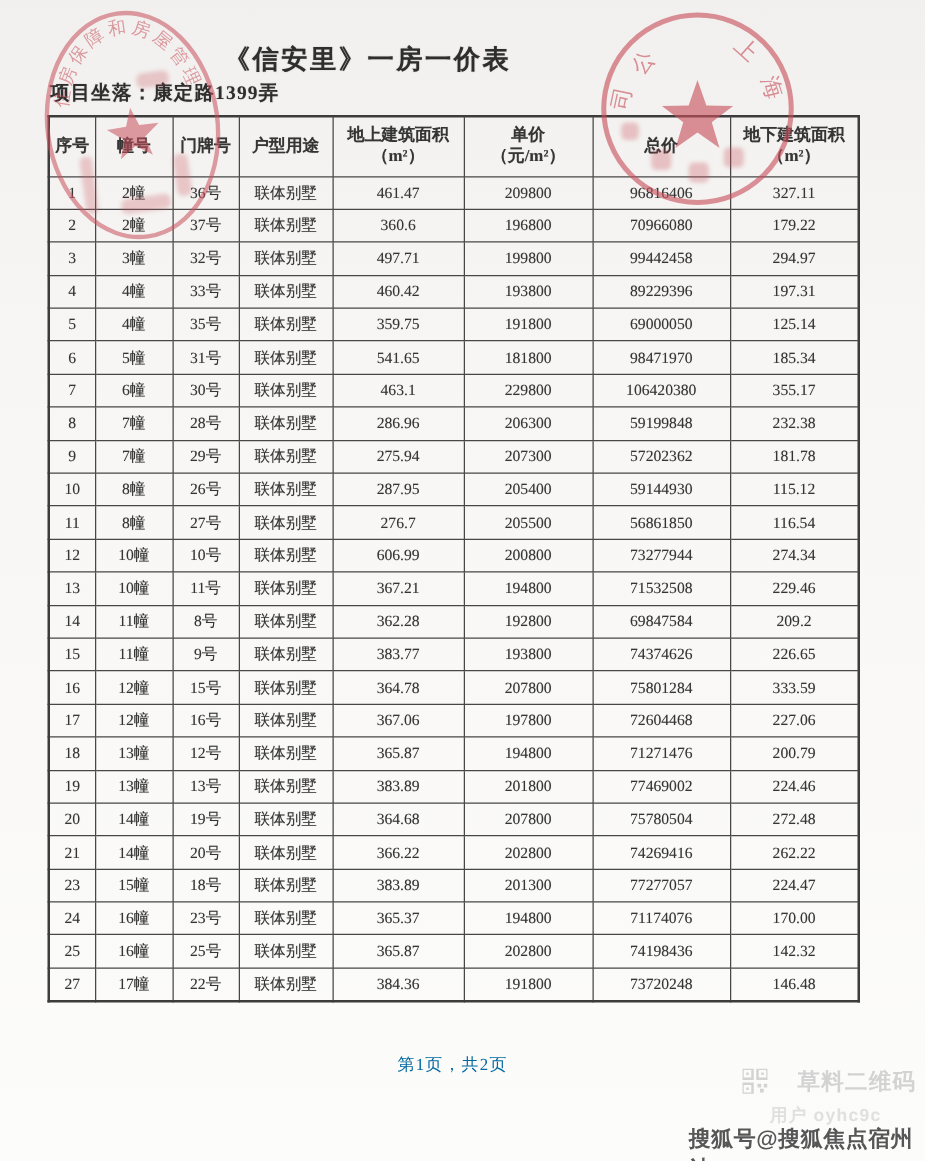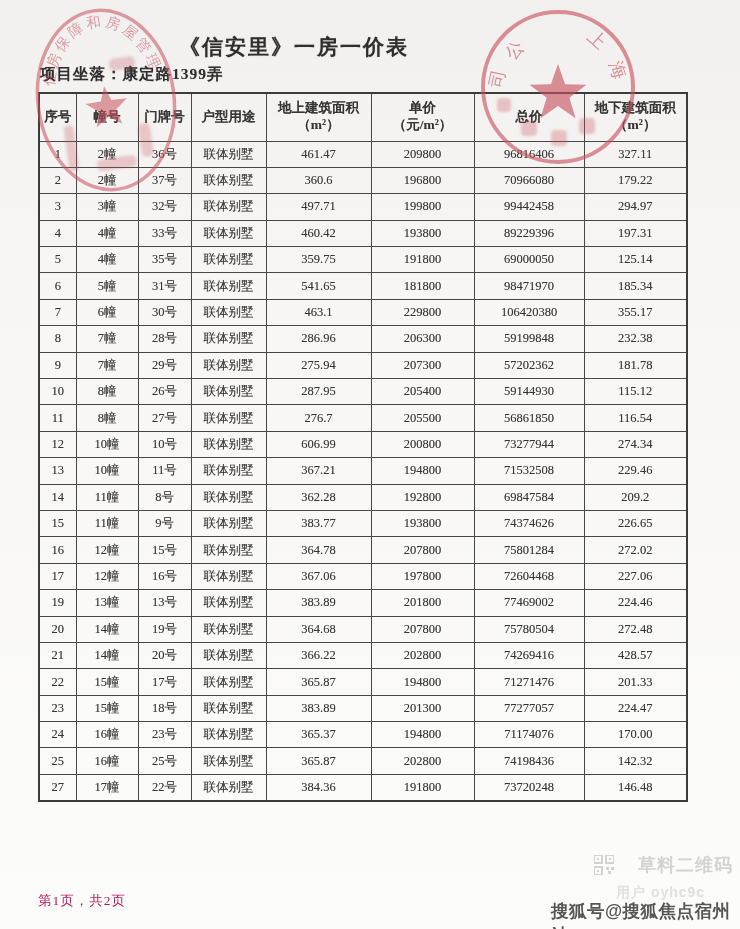--- a/index.html
+++ b/index.html
@@ -34,22 +34,22 @@
     text-align:center; vertical-align:middle;
     font-size:12.5px; color:#353535;
     padding:0 1px;
     text-shadow:0 0 .6px rgba(70,70,70,.4);
   }
   .price-table thead th { height:48px; font-size:13.5px; font-weight:700; line-height:1.25; }
   .price-table tbody tr { height:26.4px; }
   .price-table { border:2.5px solid #3c3c3c; }
 
   .doc-footer {
-    position:absolute; top:892px; left:38px; width:648px;
-    text-align:left; font-size:13.5px; color:#be185d;
+    position:absolute; top:843px; left:38px; width:648px;
+    text-align:center; font-size:13.5px; color:#0369a1;
     letter-spacing:1px;
   }
 
   
   .stamp { position:absolute; pointer-events:none; }
   .stamp-left { left:18px; top:0px; opacity:.55; }
   .stamp-right { left:473px; top:2px; opacity:.62; }
   .smudge { filter:blur(1.6px); opacity:.5; }
 
   
@@ -260,33 +260,43 @@
           <td>226.65</td>
         </tr>
         <tr>
           <td>16</td>
           <td>12幢</td>
           <td>15号</td>
           <td>联体别墅</td>
           <td>364.78</td>
           <td>207800</td>
           <td>75801284</td>
-          <td>272.02</td>
+          <td>333.59</td>
         </tr>
         <tr>
           <td>17</td>
           <td>12幢</td>
           <td>16号</td>
           <td>联体别墅</td>
           <td>367.06</td>
           <td>197800</td>
           <td>72604468</td>
           <td>227.06</td>
         </tr>
         <tr>
+          <td>18</td>
+          <td>13幢</td>
+          <td>12号</td>
+          <td>联体别墅</td>
+          <td>365.87</td>
+          <td>194800</td>
+          <td>71271476</td>
+          <td>200.79</td>
+        </tr>
+        <tr>
           <td>19</td>
           <td>13幢</td>
           <td>13号</td>
           <td>联体别墅</td>
           <td>383.89</td>
           <td>201800</td>
           <td>77469002</td>
           <td>224.46</td>
         </tr>
         <tr>
@@ -300,31 +310,21 @@
           <td>272.48</td>
         </tr>
         <tr>
           <td>21</td>
           <td>14幢</td>
           <td>20号</td>
           <td>联体别墅</td>
           <td>366.22</td>
           <td>202800</td>
           <td>74269416</td>
-          <td>428.57</td>
-        </tr>
-        <tr>
-          <td>22</td>
-          <td>15幢</td>
-          <td>17号</td>
-          <td>联体别墅</td>
-          <td>365.87</td>
-          <td>194800</td>
-          <td>71271476</td>
-          <td>201.33</td>
+          <td>262.22</td>
         </tr>
         <tr>
           <td>23</td>
           <td>15幢</td>
           <td>18号</td>
           <td>联体别墅</td>
           <td>383.89</td>
           <td>201300</td>
           <td>77277057</td>
           <td>224.47</td>

